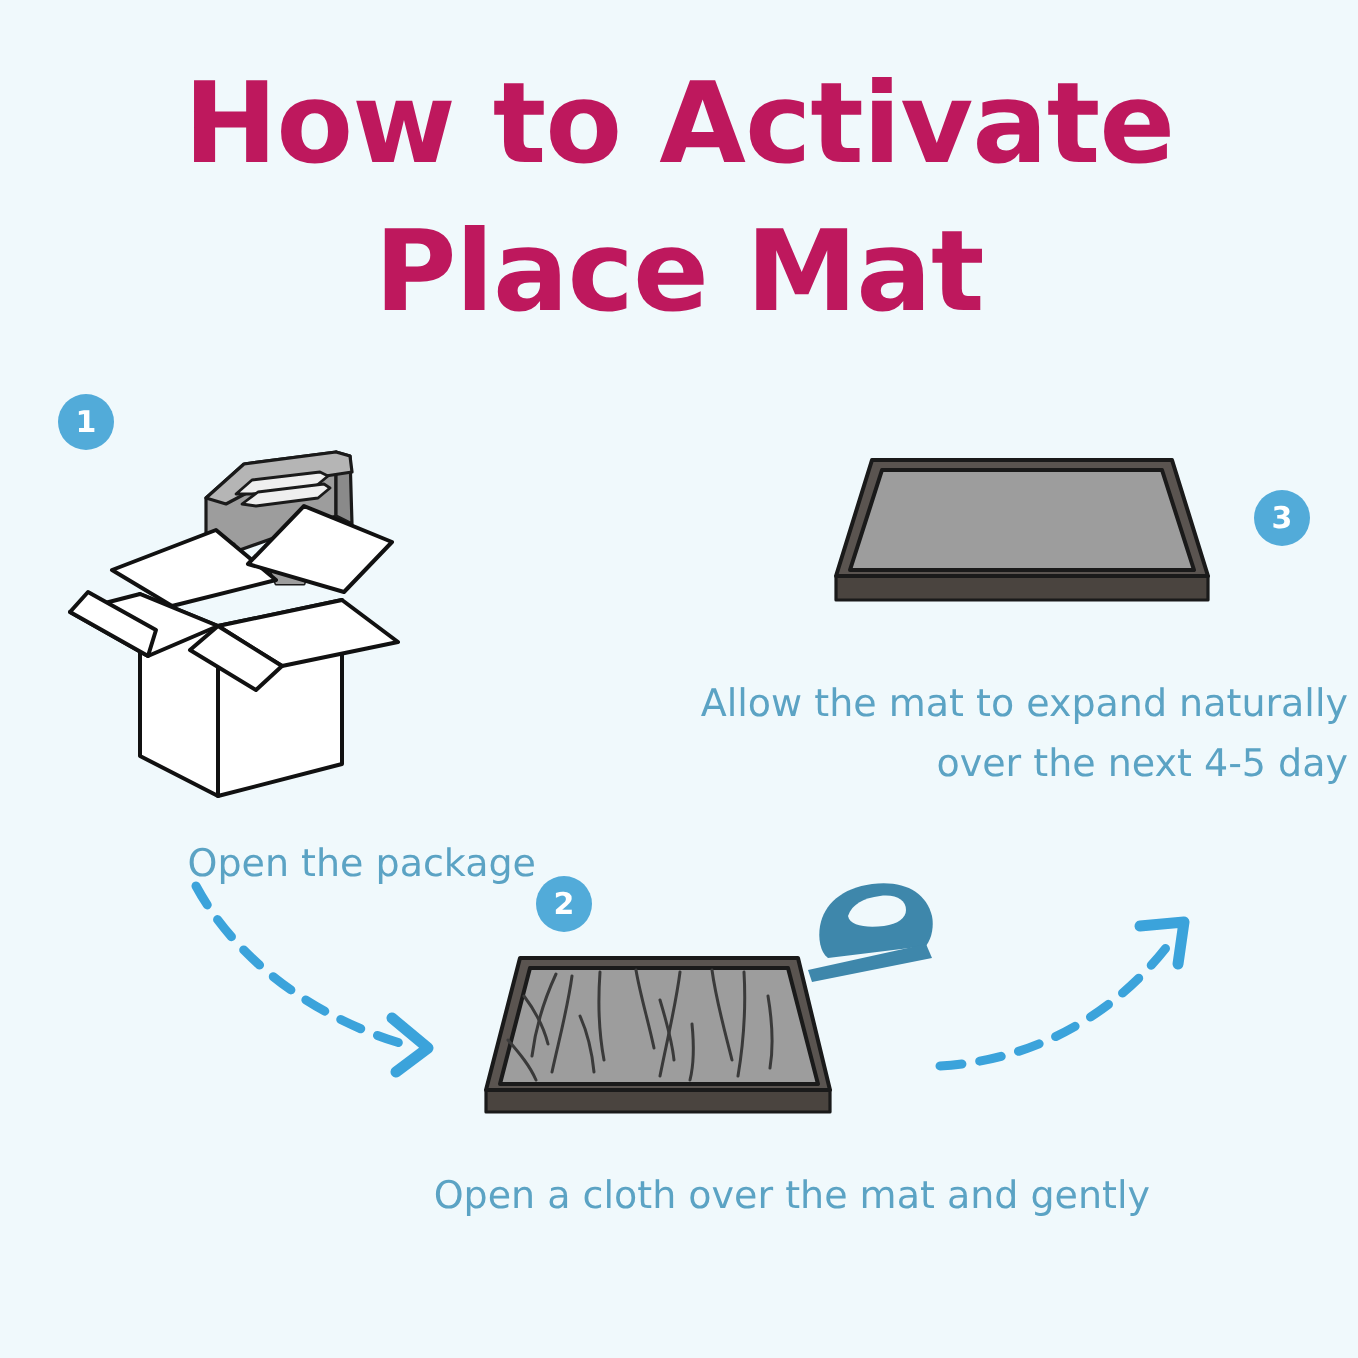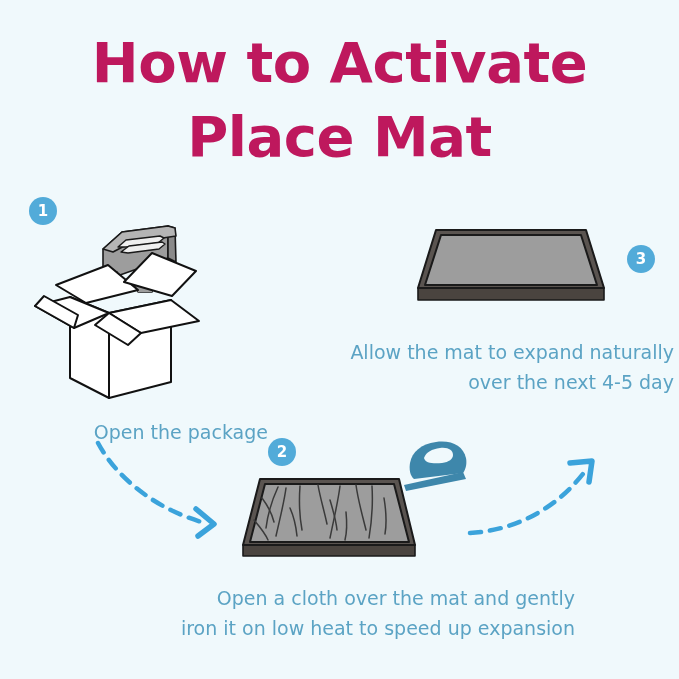--- a/index.html
+++ b/index.html
@@ -193,16 +193,15 @@
     <span class="caption-line">Open the package</span>
   </div>
 
   <div class="caption" id="caption-3">
     <span class="caption-line">Allow the mat to expand naturally</span>
     <span class="caption-line">over the next 4-5 day</span>
   </div>
 
   <div class="caption" id="caption-2">
     <span class="caption-line">Open a cloth over the mat and gently</span>
-    <span class="caption-line">iron it on low heat to speed up expansion</span>
   </div>
 
 </div>
 
 </body></html>

